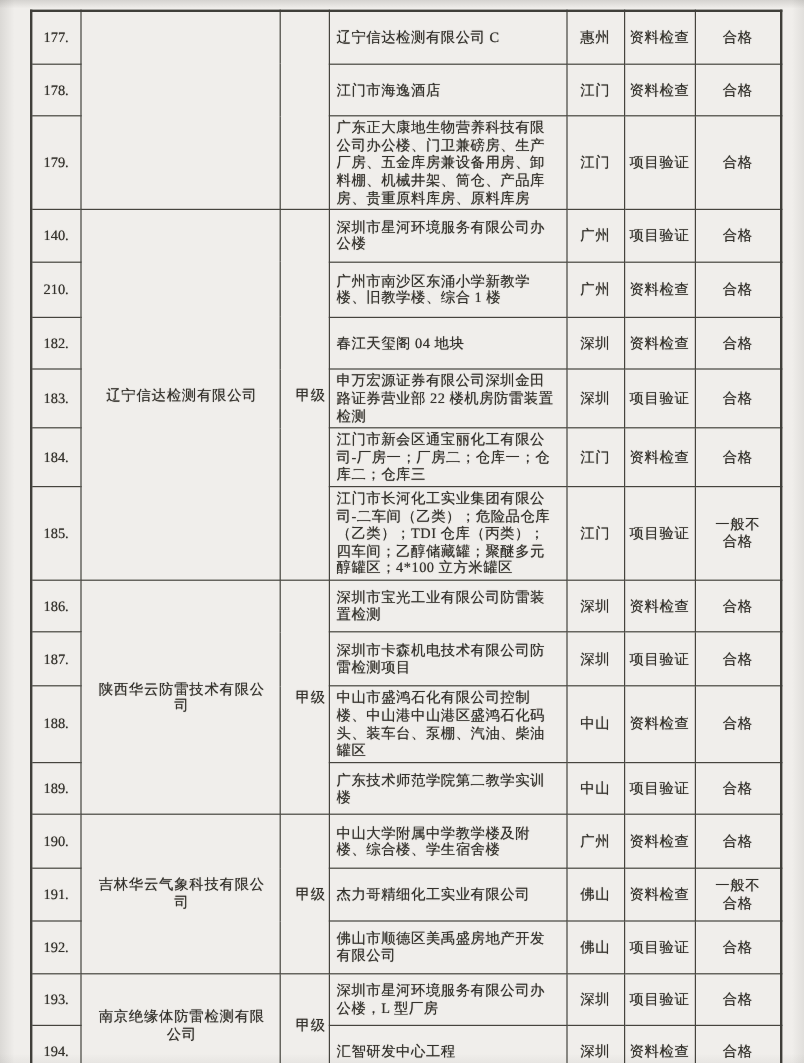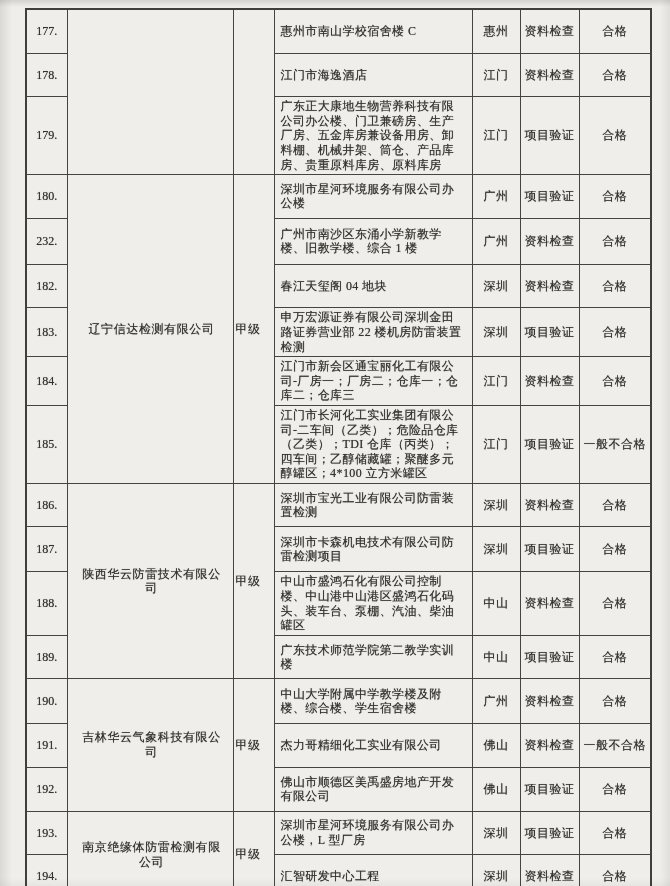--- a/index.html
+++ b/index.html
@@ -31,75 +31,75 @@
     line-height: 14.6px;
     color: #34322c;
     text-shadow: 0 0 0.7px rgba(52,50,44,0.7);
     padding: 2px 6px;
     vertical-align: middle;
     overflow: hidden;
     word-break: break-all;
   }
   .c-no      { text-align: center; padding: 2px 1px; }
   .c-company { text-align: center; padding-left: 9px; letter-spacing: 0.6px; }
-  .c-grade   { text-align: left; padding: 2px 2px; letter-spacing: 0.5px; }
+  .c-grade   { text-align: right; padding: 2px 2px; letter-spacing: 0.5px; }
   .c-project { text-align: left; letter-spacing: 0.4px; }
   .c-city    { text-align: center; padding: 2px 2px; letter-spacing: 0.5px; }
   .c-check   { text-align: center; padding: 14px 2px; letter-spacing: 0.5px; }
-  .c-result  { text-align: center; padding: 2px 2px; letter-spacing: 0.5px; }
+  .c-result  { text-align: center; padding: 2px 14px; letter-spacing: 0.5px; }
 </style>
 </head>
 <body>
 
 <div class="scan-page">
   <table class="doc-table">
     <colgroup>
       <col style="width:41px">
       <col style="width:166px">
       <col style="width:41px">
       <col style="width:198px">
       <col style="width:48px">
       <col style="width:59px">
       <col style="width:72px">
     </colgroup>
     <tbody>
         <tr style="height: 44px;">
           <td class="c-no">177.</td>
           <td class="c-company" rowspan="3"></td>
           <td class="c-grade" rowspan="3"></td>
-          <td class="c-project">惠州市南山学校宿舍楼 C</td>
+          <td class="c-project">辽宁信达检测有限公司 C</td>
           <td class="c-city">惠州</td>
           <td class="c-check">资料检查</td>
           <td class="c-result">合格</td>
         </tr>
         <tr style="height: 41px;">
           <td class="c-no">178.</td>
           <td class="c-project">江门市海逸酒店</td>
           <td class="c-city">江门</td>
           <td class="c-check">资料检查</td>
           <td class="c-result">合格</td>
         </tr>
         <tr style="height: 74px;">
           <td class="c-no">179.</td>
           <td class="c-project">广东正大康地生物营养科技有限公司办公楼、门卫兼磅房、生产厂房、五金库房兼设备用房、卸料棚、机械井架、筒仓、产品库房、贵重原料库房、原料库房</td>
           <td class="c-city">江门</td>
           <td class="c-check">项目验证</td>
           <td class="c-result">合格</td>
         </tr>
         <tr style="height: 41px;">
-          <td class="c-no">180.</td>
+          <td class="c-no">140.</td>
           <td class="c-company" rowspan="6">辽宁信达检测有限公司</td>
           <td class="c-grade" rowspan="6">甲级</td>
           <td class="c-project">深圳市星河环境服务有限公司办公楼</td>
           <td class="c-city">广州</td>
           <td class="c-check">项目验证</td>
           <td class="c-result">合格</td>
         </tr>
         <tr style="height: 46px;">
-          <td class="c-no">232.</td>
+          <td class="c-no">210.</td>
           <td class="c-project">广州市南沙区东涌小学新教学楼、旧教学楼、综合 1 楼</td>
           <td class="c-city">广州</td>
           <td class="c-check">资料检查</td>
           <td class="c-result">合格</td>
         </tr>
         <tr style="height: 38px;">
           <td class="c-no">182.</td>
           <td class="c-project">春江天玺阁 04 地块</td>
           <td class="c-city">深圳</td>
           <td class="c-check">资料检查</td>

